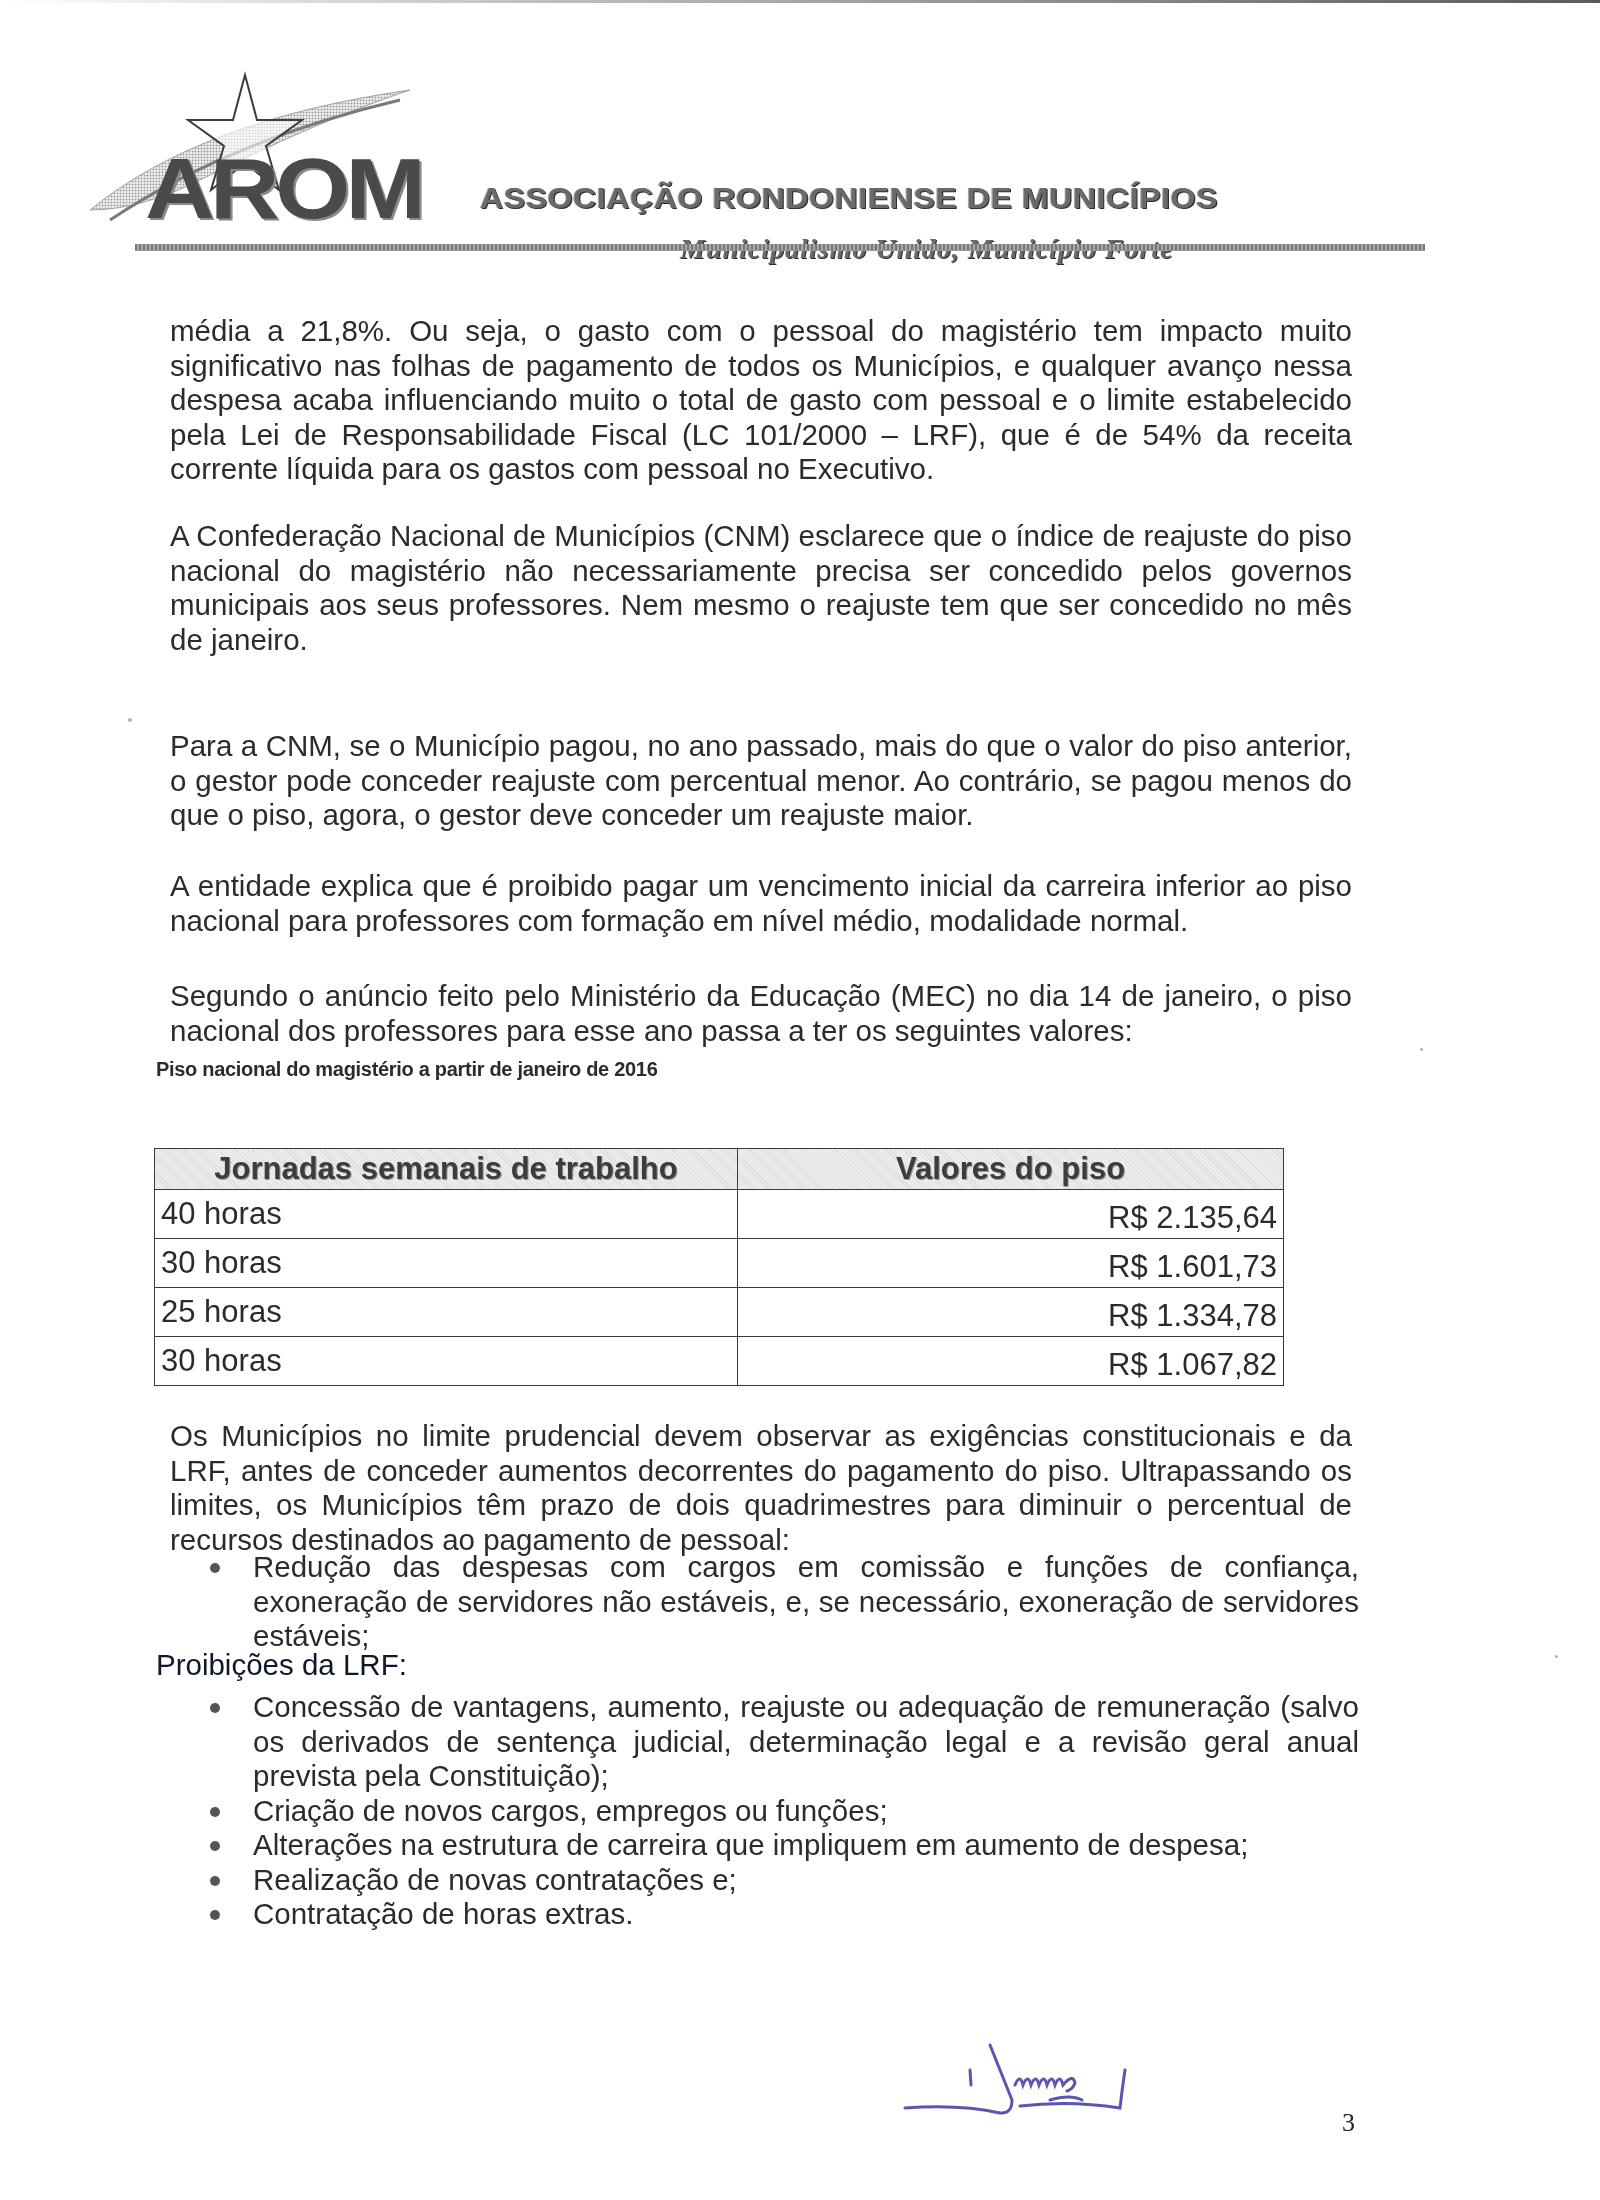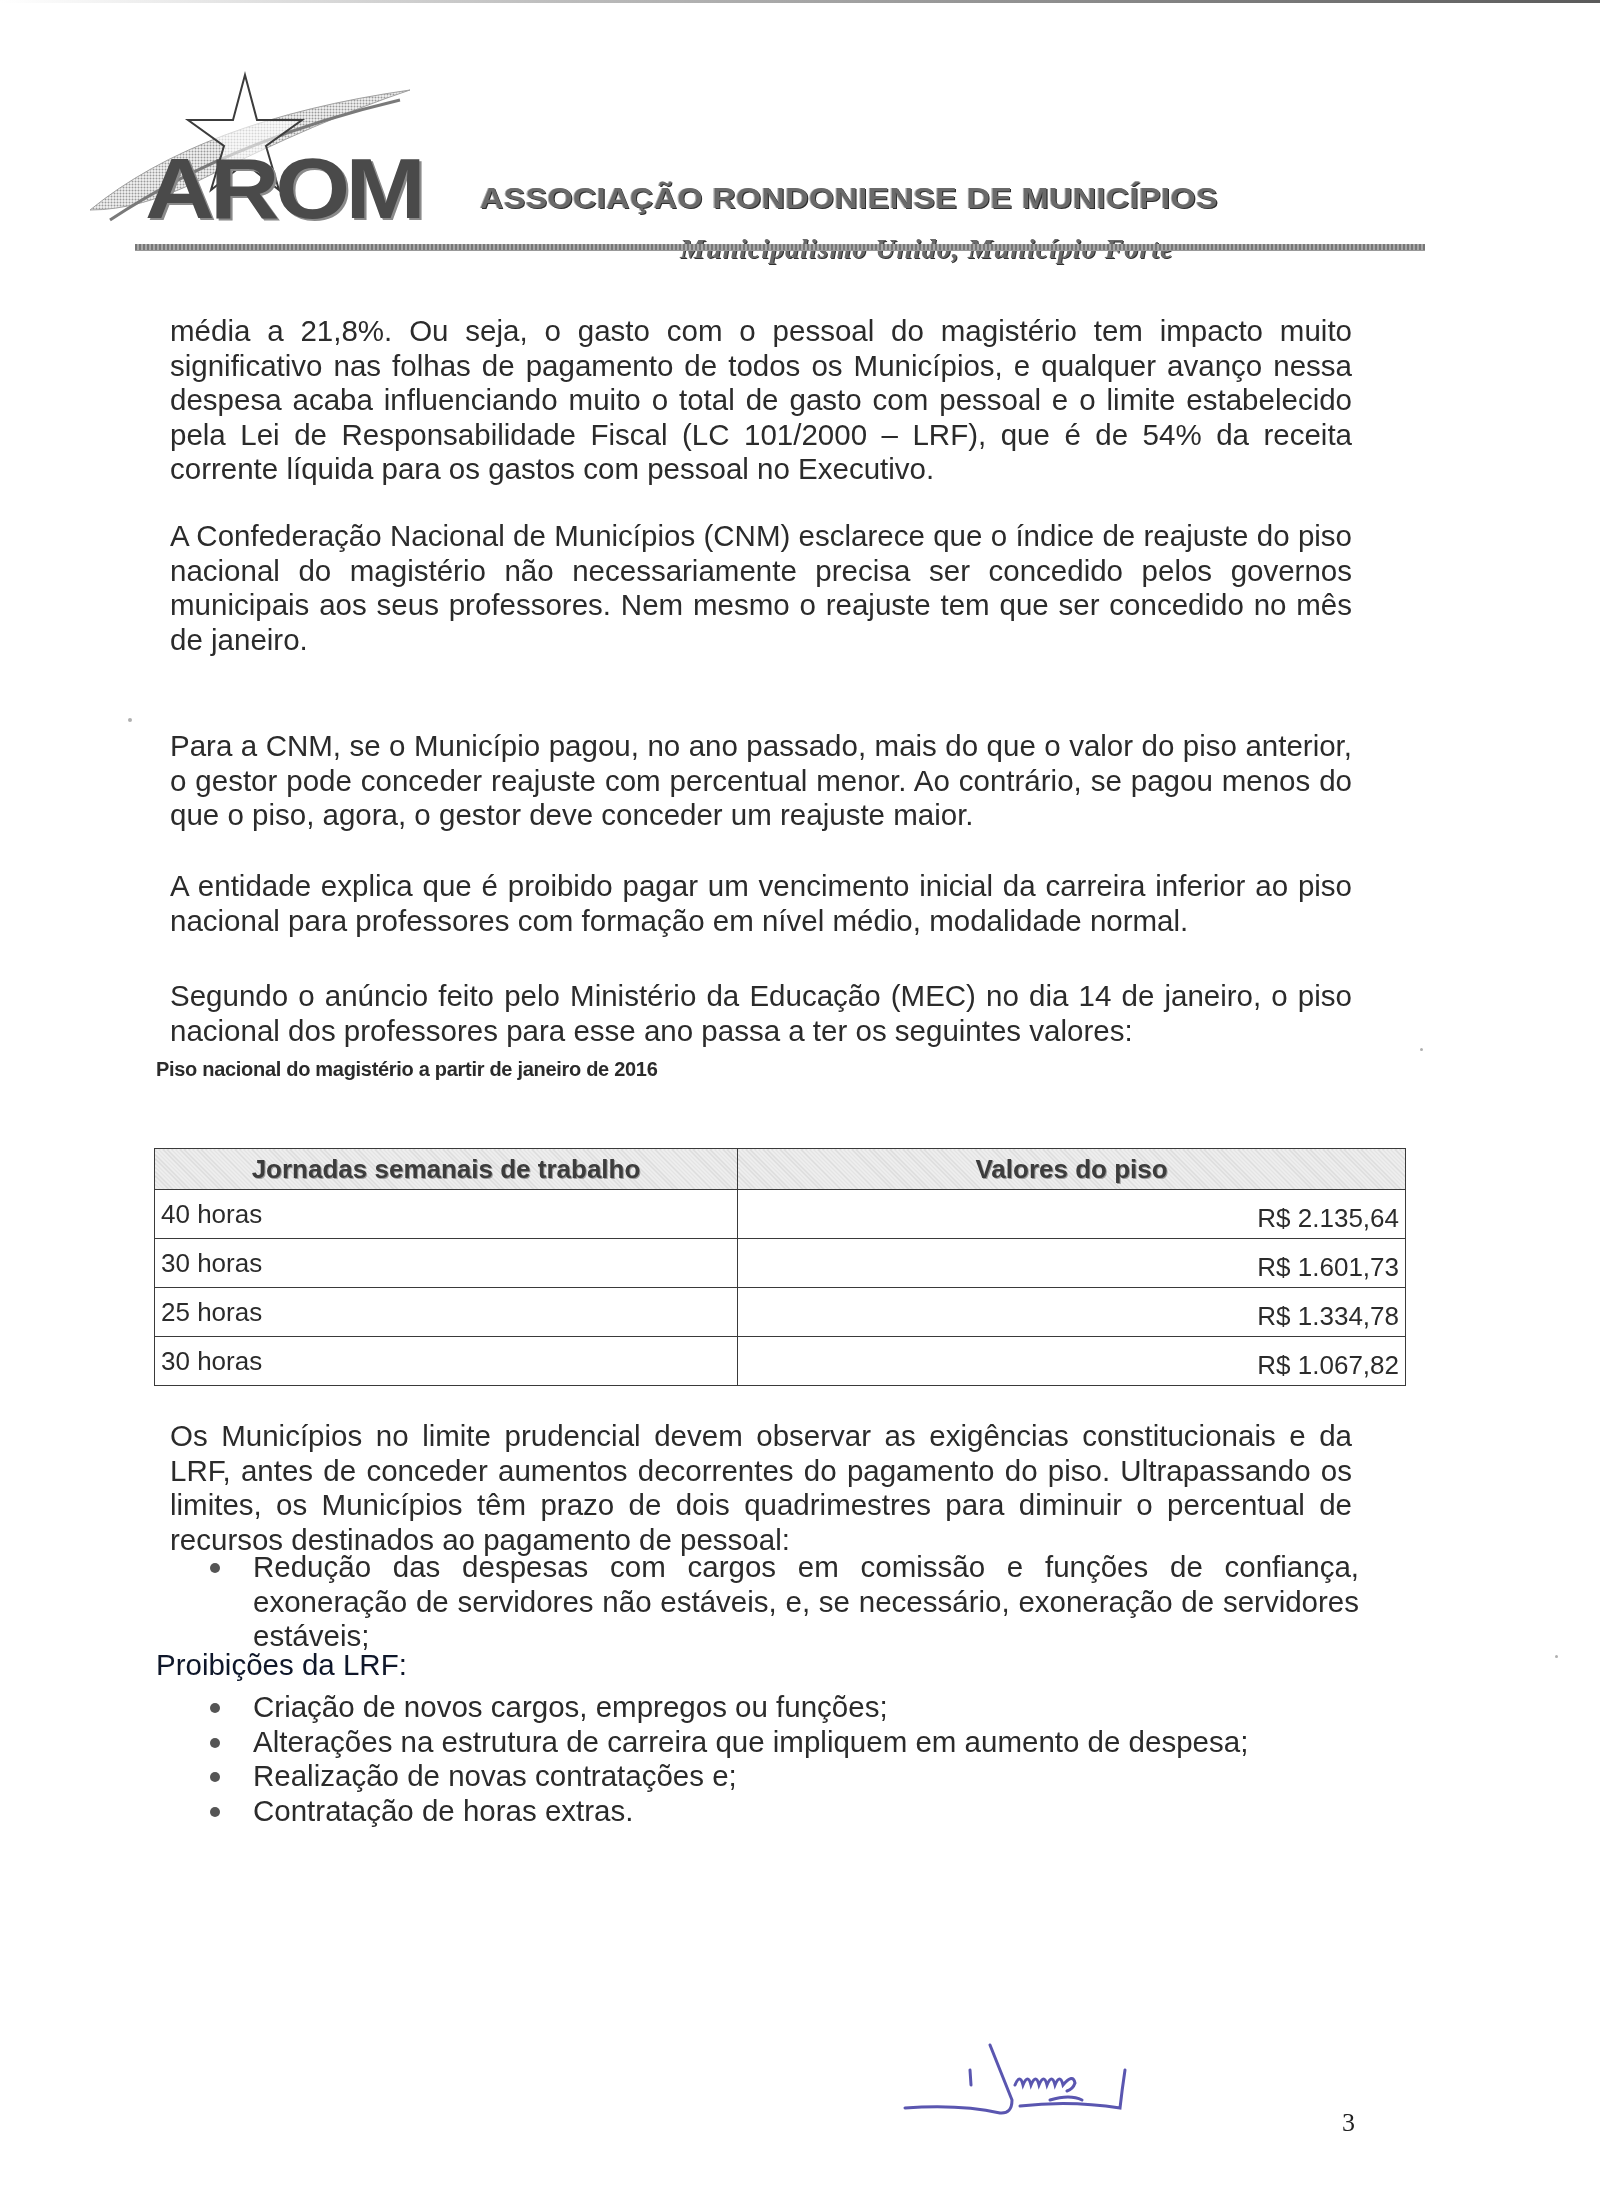--- a/index.html
+++ b/index.html
@@ -38,22 +38,22 @@
   .body-text p { margin: 14px; }
   .p1 { top: 300px; }
   .p2 { top: 505px; }
   .p3 { top: 715px; }
   .p4 { top: 855px; }
   .p5 { top: 965px; }
   .section-title { position: absolute; left: 156px; top: 1058px;
     font-size: 20px; font-weight: 700; color: #2b2b2b; letter-spacing: -0.3px; }
 
   
-  .piso-table { position: absolute; left: 154px; top: 1148px; width: 1252px;
-    border-collapse: collapse; font-size: 26px; color: #2b2b2b; }
+  .piso-table { position: absolute; left: 154px; top: 1148px; width: 1130px;
+    border-collapse: collapse; font-size: 31px; color: #2b2b2b; }
   .piso-table th, .piso-table td { border: 1.5px solid #3a3a3a; padding: 0 6px;
     height: 40px; line-height: 40px; }
   .piso-table th { height: 38px; font-weight: 700; text-align: center;
     background: repeating-linear-gradient(45deg, #d9d9d9 0 1px, #efefef 1px 3px);
     color: #3c3c3c; text-shadow: 1px 1px 0 #9a9a9a; }
   .piso-table th.col1 { width: 570px; }
   .piso-table td.val { text-align: right; padding-top: 8px; }
 
   
   .p6 { top: 1405px; }
@@ -148,20 +148,21 @@
 <div class="bullets b1">
   <ul>
     <li><span class="dot"></span><span>Redução das despesas com cargos em comissão e funções de confiança, exoneração de servidores não estáveis, e, se necessário, exoneração de servidores estáveis;</span></li>
   </ul>
 </div>
 
 <div class="lrf-label">Proibições da LRF:</div>
 
 <div class="bullets b2">
   <ul>
+    <li><span class="dot"></span><span>Concessão de vantagens, aumento, reajuste ou adequação de remuneração (salvo os derivados de sentença judicial, determinação legal e a revisão geral anual prevista pela Constituição);</span></li>
     <li><span class="dot"></span><span>Criação de novos cargos, empregos ou funções;</span></li>
     <li><span class="dot"></span><span>Alterações na estrutura de carreira que impliquem em aumento de despesa;</span></li>
     <li><span class="dot"></span><span>Realização de novas contratações e;</span></li>
     <li><span class="dot"></span><span>Contratação de horas extras.</span></li>
   </ul>
 </div>
 
 <svg class="signature" viewBox="0 0 260 110">
   <g fill="none" stroke="#5a56b0" stroke-width="3" stroke-linecap="round">
     <path d="M 5 78 Q 60 74 100 83 Q 112 84 112 70 L 90 15"></path>

